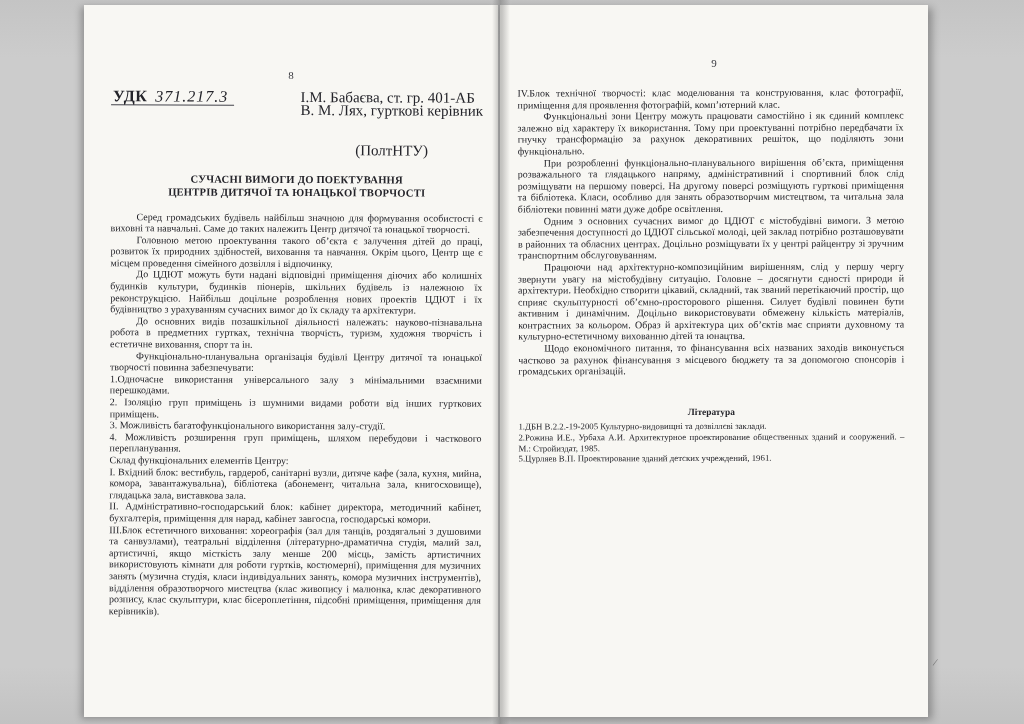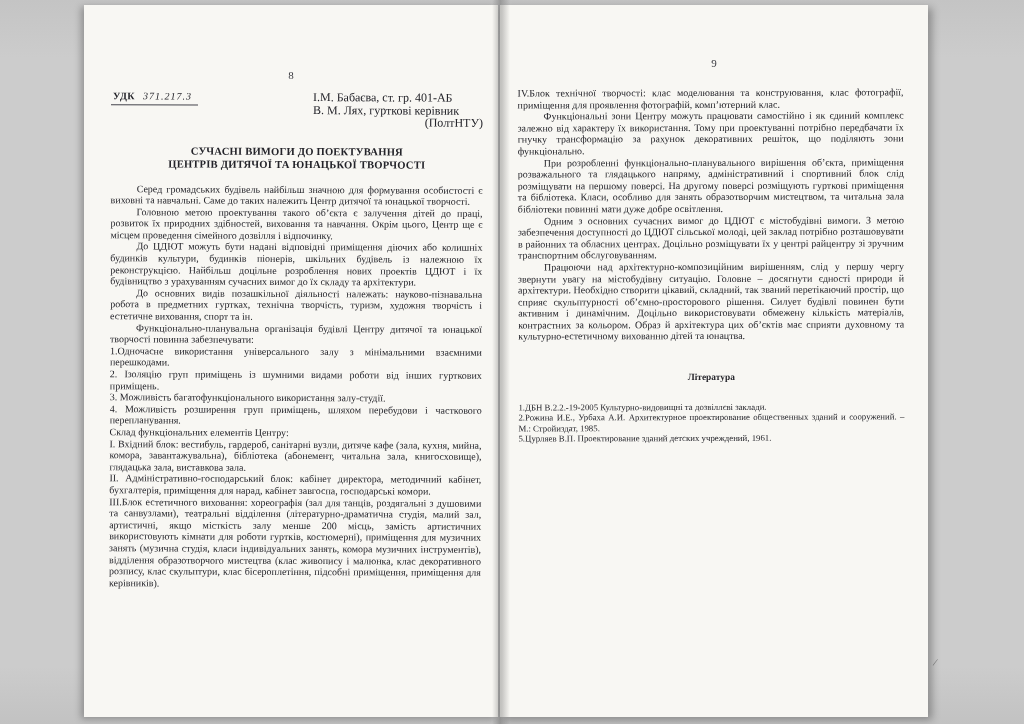--- a/index.html
+++ b/index.html
@@ -34,37 +34,37 @@
   .page--right .page-number { top: 52px; }
   .content { position: absolute; font-size: 10px; line-height: 11.6px; text-align: justify; }
   .page--left  .content { left: 26px; right: 16px; top: 86px; transform: rotate(0.25deg); }
   .page--right .content { left: 18px; right: 24px; top: 82px; transform: rotate(-0.15deg); }
 
   .head-row { display: flex; justify-content: space-between; align-items: flex-start; }
   .udk {
     border-bottom: 1px solid #44444c;
     padding: 0 6px 2px 2px;
     white-space: nowrap;
-    font-size: 10px;
+    font-size: 16px;
   }
   .udk .udk-label { font-weight: bold; letter-spacing: .5px; }
   .udk .udk-number { font-style: italic; letter-spacing: 1px; padding-left: 8px; }
-  .author-block { text-align: left; font-size: 12px; line-height: 12.5px; min-width: 170px; }
-  .author-block div:last-child { text-align: right; }
+  .author-block { text-align: left; font-size: 15px; line-height: 12.5px; min-width: 170px; }
+  .author-block div:last-child { text-align: center; margin-top: 28px; }
 
   .article-title {
     text-align: center; font-weight: bold; font-size: 10.6px; line-height: 13.5px;
     margin: 16px 0 12px 0; letter-spacing: .2px;
   }
 
   .para { margin: 0; }
   .para.indent { text-indent: 26px; }
 
   .literature { margin-top: 30px; }
-  .lit-heading { text-align: center; font-weight: bold; font-size: 9.4px; margin-bottom: 18px; }
+  .lit-heading { text-align: center; font-weight: bold; font-size: 9.4px; margin-bottom: 3px; }
   .ref { margin: 0; font-size: 8.8px; line-height: 10.6px; text-align: justify; }
 
   .corner-mark {
     position: absolute; left: 934px; top: 656px; color: #6b6b6b; font-size: 11px;
     transform: rotate(18deg);
   }
 </style>
 </head>
 <body>
 
@@ -111,20 +111,21 @@
   <div class="page page--right">
     <div class="page-number">9</div>
     <div class="content">
 
       <div class="body-text">
           <p class="para">IV.Блок технічної творчості: клас моделювання та конструювання, клас фотографії, приміщення для проявлення фотографій, комп’ютерний клас.</p>
           <p class="para indent">Функціональні зони Центру можуть працювати самостійно і як єдиний комплекс залежно від характеру їх використання. Тому при проектуванні потрібно передбачати їх гнучку трансформацію за рахунок декоративних решіток, що поділяють зони функціонально.</p>
           <p class="para indent">При розробленні функціонально-планувального вирішення об’єкта, приміщення розважального та глядацького напряму, адміністративний і спортивний блок слід розміщувати на першому поверсі. На другому поверсі розміщують гурткові приміщення та бібліотека. Класи, особливо для занять образотворчим мистецтвом, та читальна зала бібліотеки повинні мати дуже добре освітлення.</p>
           <p class="para indent">Одним з основних сучасних вимог до ЦДЮТ є містобудівні вимоги. З метою забезпечення доступності до ЦДЮТ сільської молоді, цей заклад потрібно розташовувати в районних та обласних центрах. Доцільно розміщувати їх у центрі райцентру зі зручним транспортним обслуговуванням.</p>
           <p class="para indent">Працюючи над архітектурно-композиційним вирішенням, слід у першу чергу звернути увагу на містобудівну ситуацію. Головне – досягнути єдності природи й архітектури. Необхідно створити цікавий, складний, так званий перетікаючий простір, що сприяє скульптурності об’ємно-просторового рішення. Силует будівлі повинен бути активним і динамічним. Доцільно використовувати обмежену кількість матеріалів, контрастних за кольором. Образ й архітектура цих об’єктів має сприяти духовному та культурно-естетичному вихованню дітей та юнацтва.</p>
+          <p class="para indent">Щодо економічного питання, то фінансування всіх названих заходів виконується частково за рахунок фінансування з місцевого бюджету та за допомогою спонсорів і громадських організацій.</p>
         </div>
 
       <div class="literature">
         <div class="lit-heading">Література</div>
         <div>
             <p class="ref">1.ДБН В.2.2.-19-2005 Культурно-видовищні та дозвіллєві заклади.</p>
             <p class="ref">2.Рожина И.Е., Урбаха А.И. Архитектурное проектирование общественных зданий и сооружений. – М.: Стройиздат, 1985.</p>
             <p class="ref">5.Цурляев В.П. Проектирование зданий детских учреждений, 1961.</p>
           </div>
       </div>

